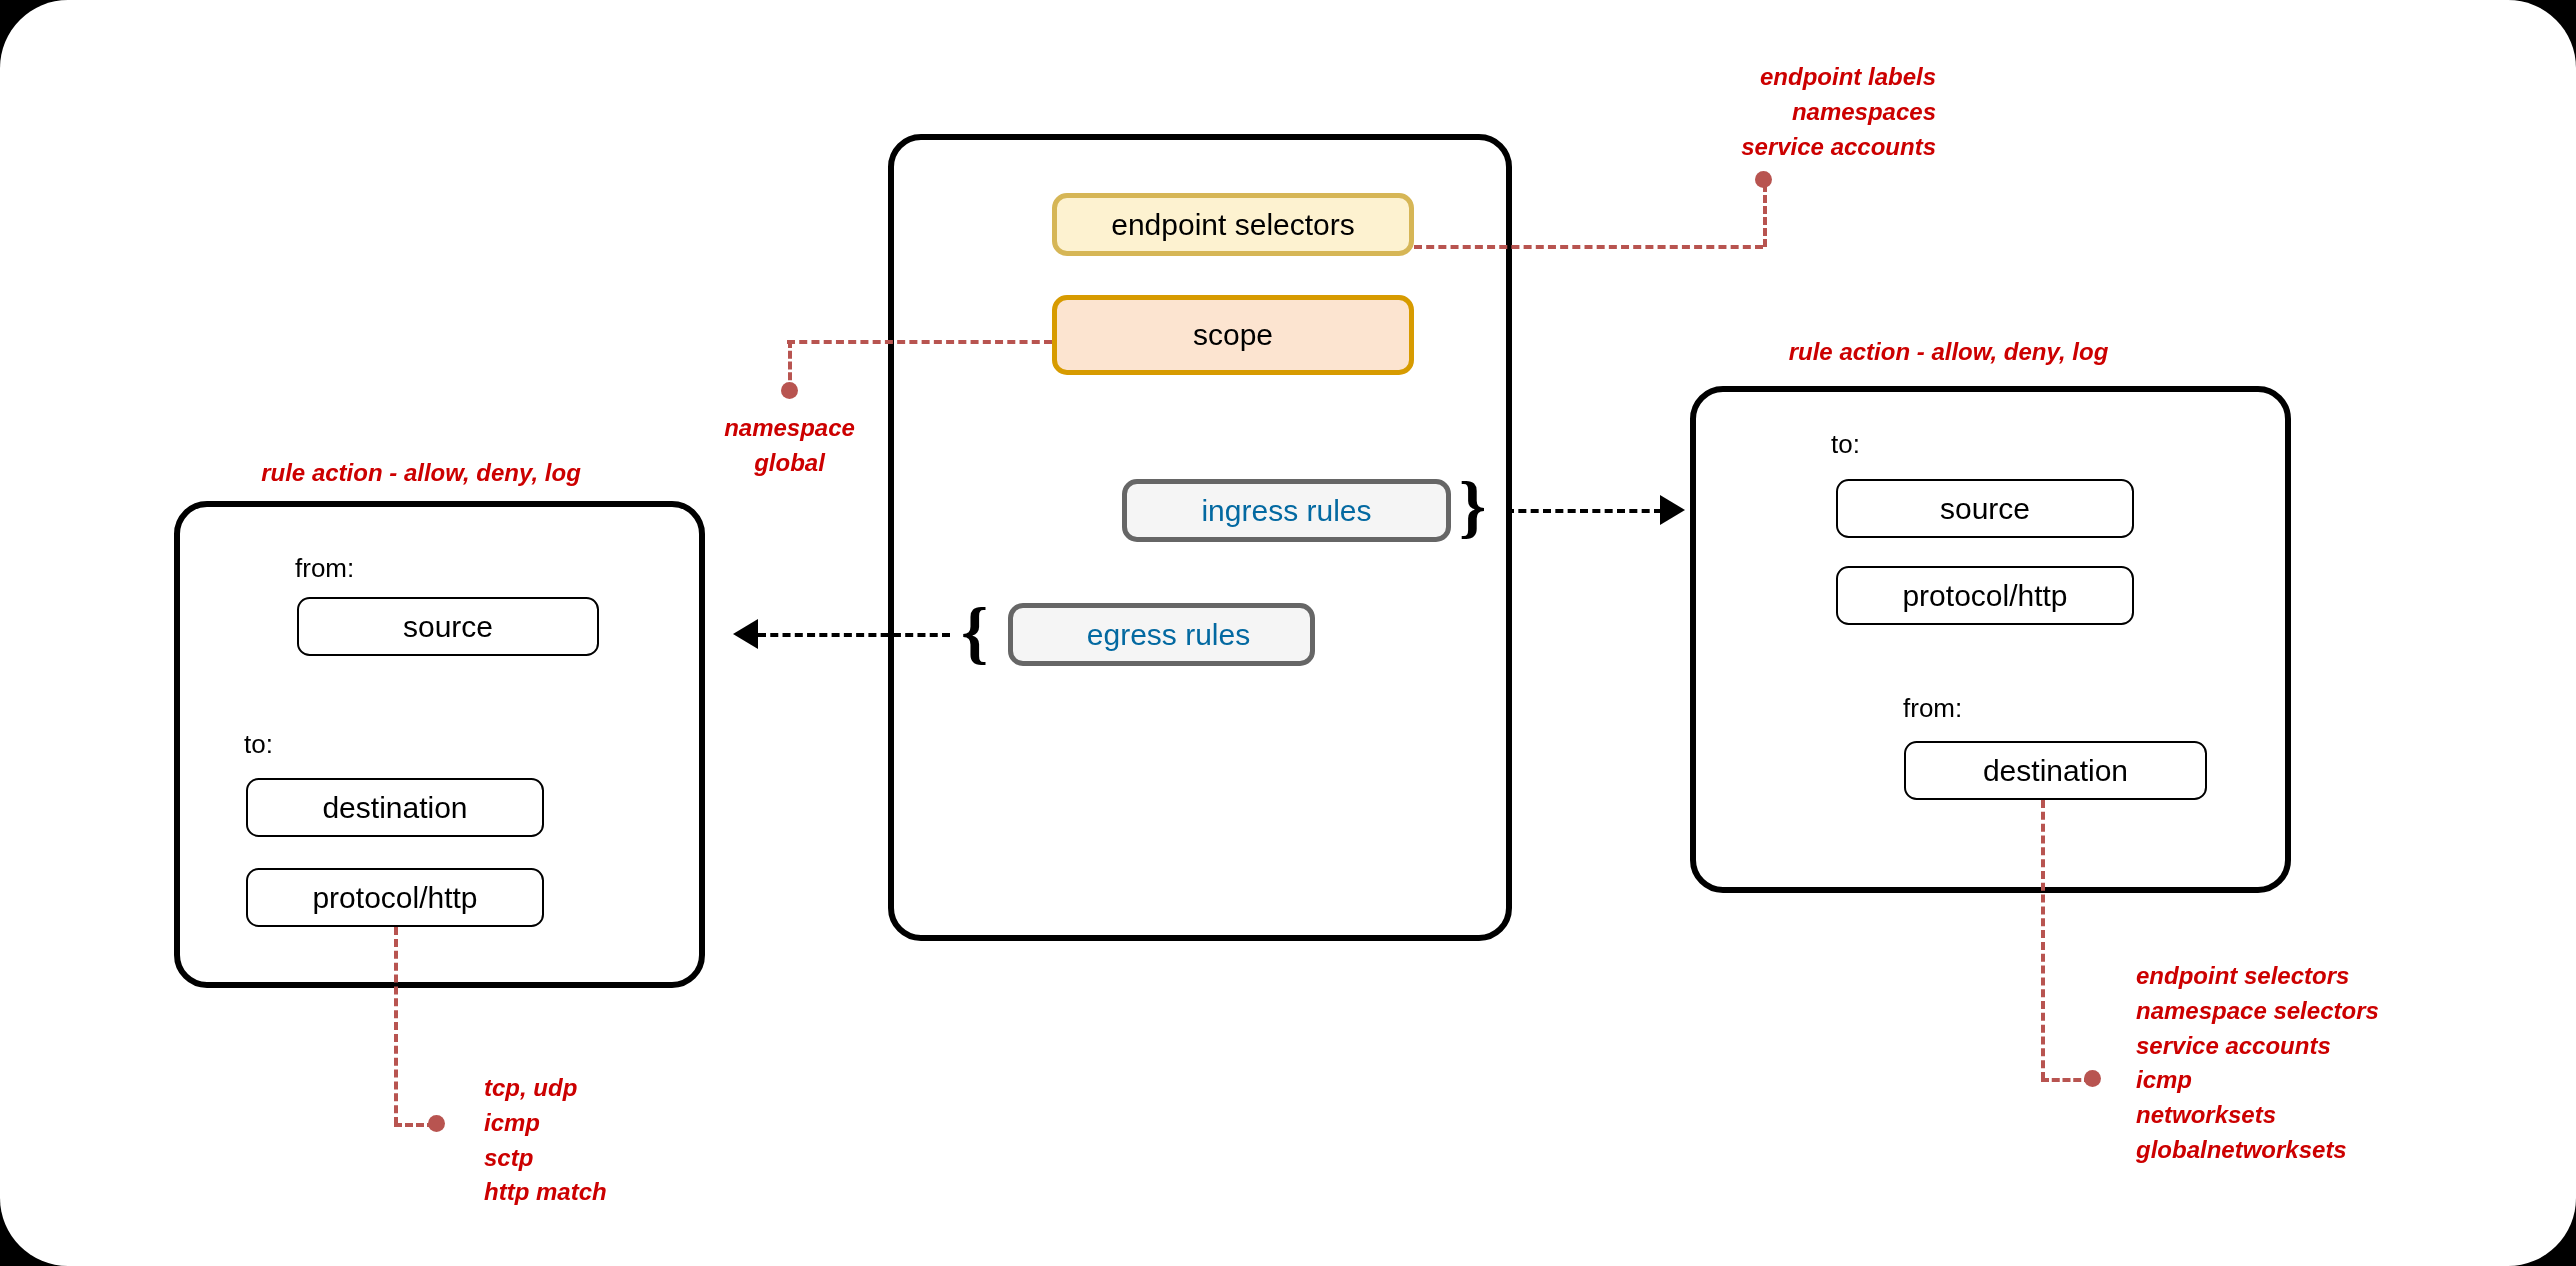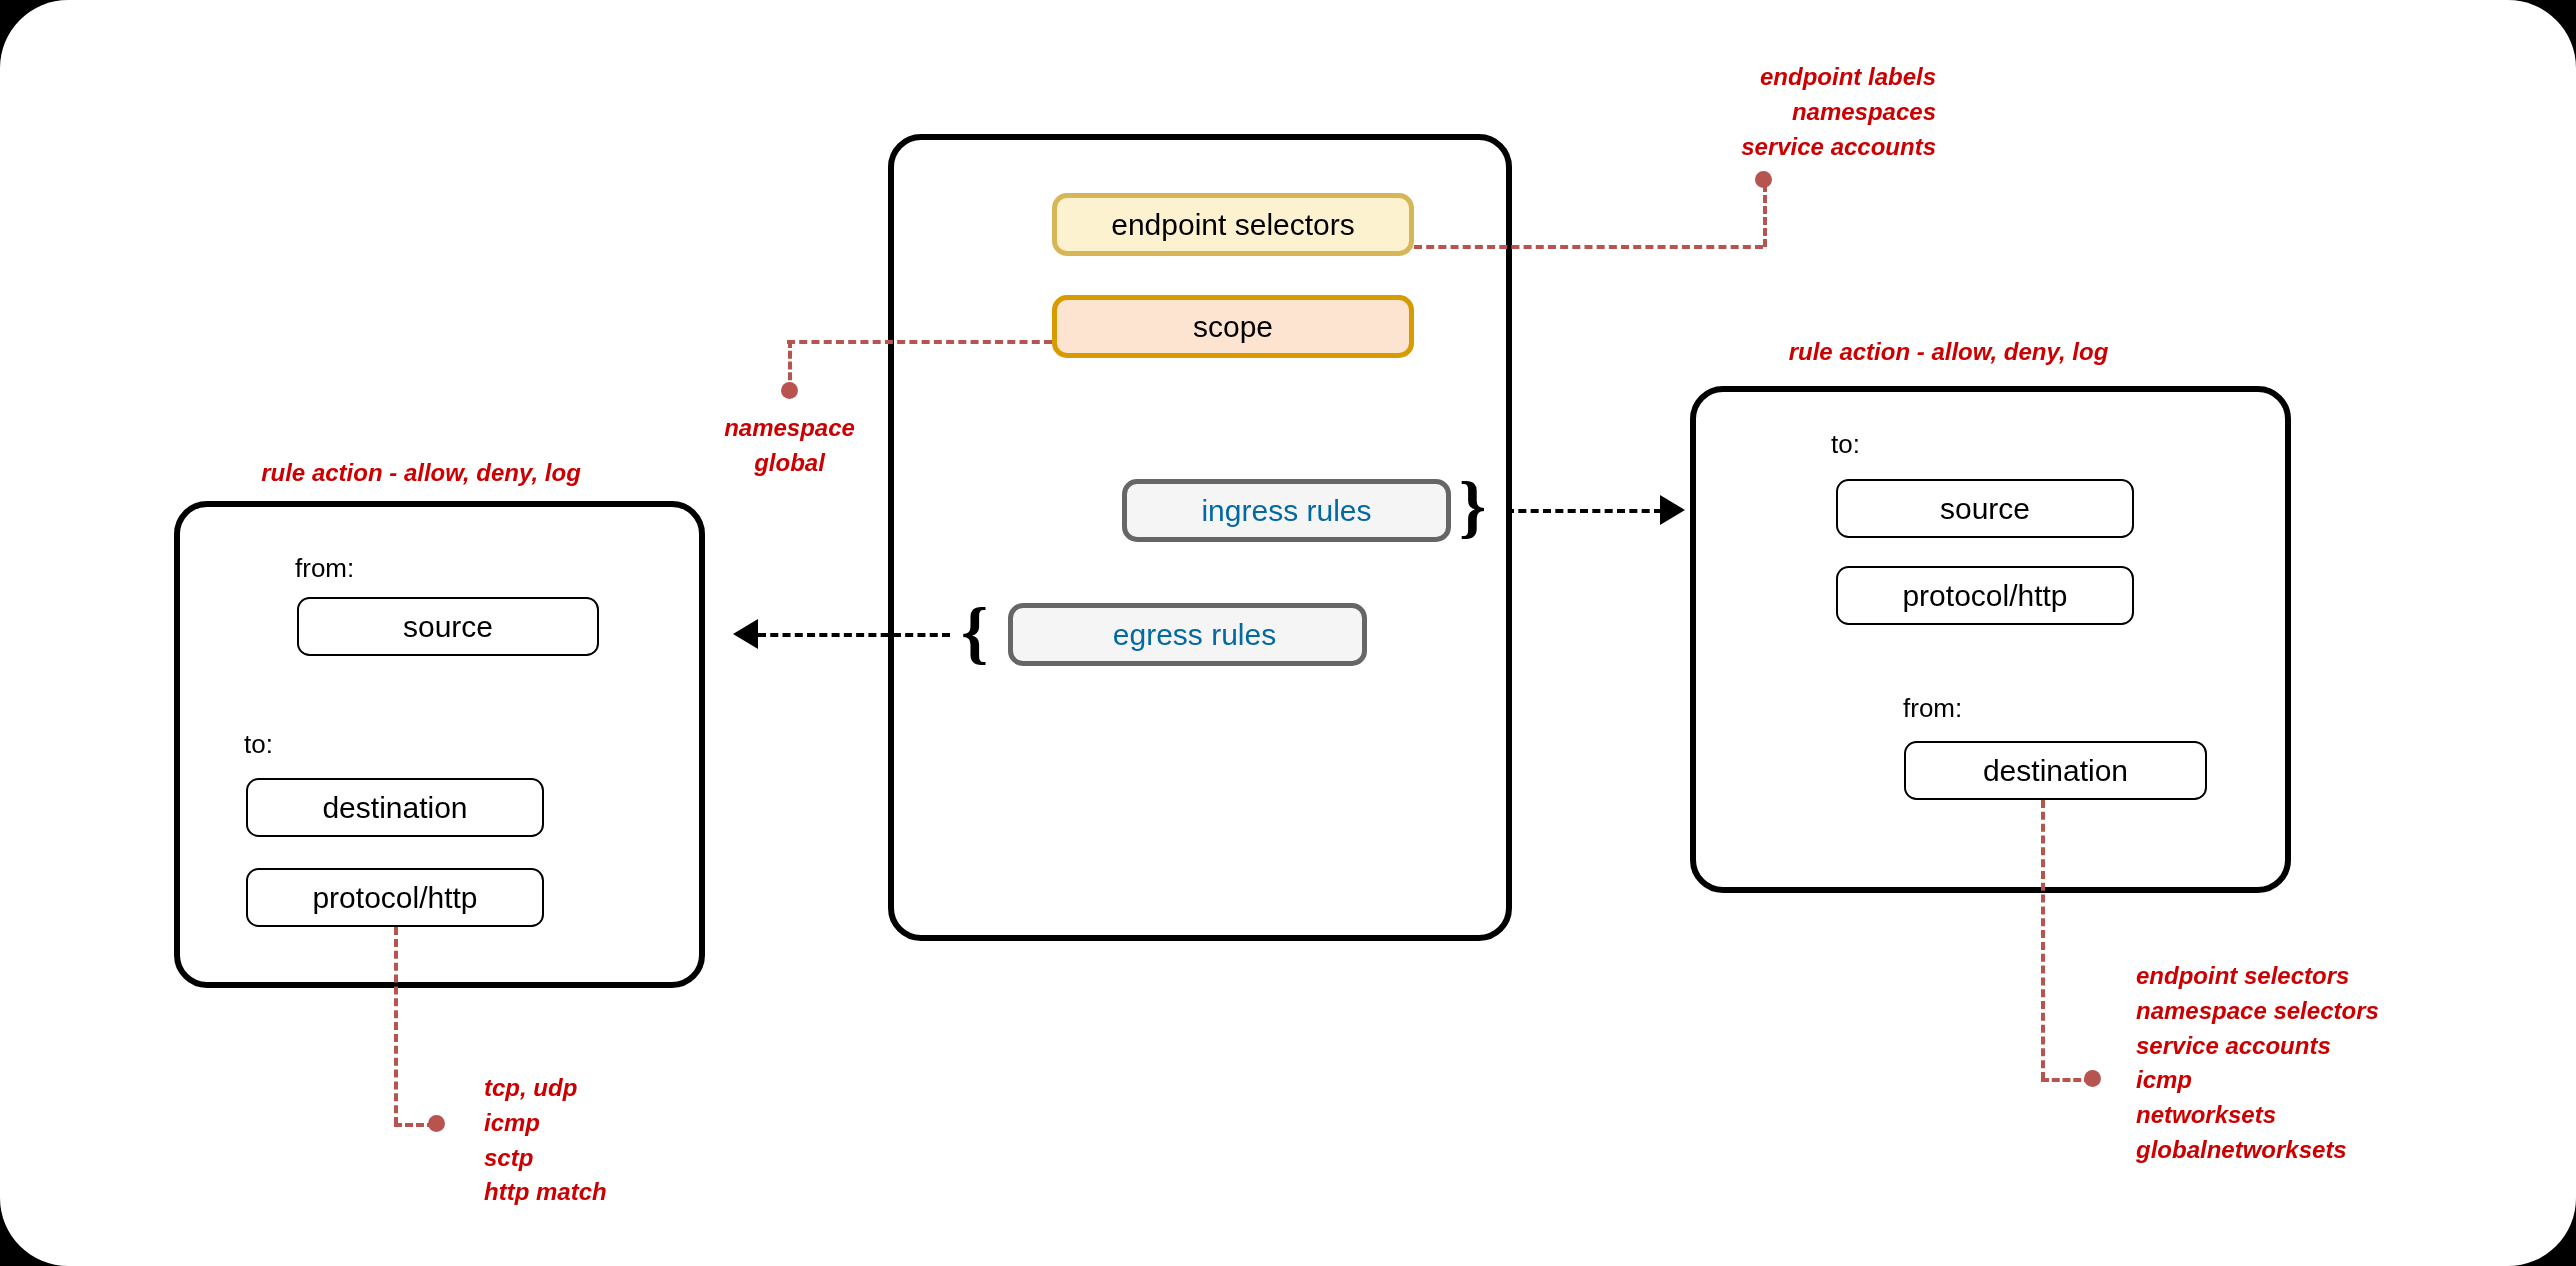--- a/index.html
+++ b/index.html
@@ -144,29 +144,29 @@
 <body>
 
 <div id="canvas">
 
   <div class="container" style="left:888px; top:134px; width:624px; height:807px;"></div>
 
   <div class="node yellow" style="left:1052px; top:193px; width:362px; height:63px;">
     <span>endpoint selectors</span>
   </div>
 
-  <div class="node orange" style="left:1052px; top:295px; width:362px; height:63px;">
+  <div class="node orange" style="left:1052px; top:295px; width:362px; height:80px;">
     <span>scope</span>
   </div>
 
   <div class="node grey" style="left:1122px; top:479px; width:329px; height:63px;">
     <span>ingress rules</span>
   </div>
 
-  <div class="node grey" style="left:1008px; top:603px; width:359px; height:63px;padding-left:14px;">
+  <div class="node grey" style="left:1008px; top:603px; width:307px; height:63px;padding-left:14px;">
     <span>egress rules</span>
   </div>
 
   <div class="brace" style="left:1459px; top:473px;">
     <span>}</span>
   </div>
   <div class="brace" style="left:961px; top:599px;">
     <span>{</span>
   </div>
 

